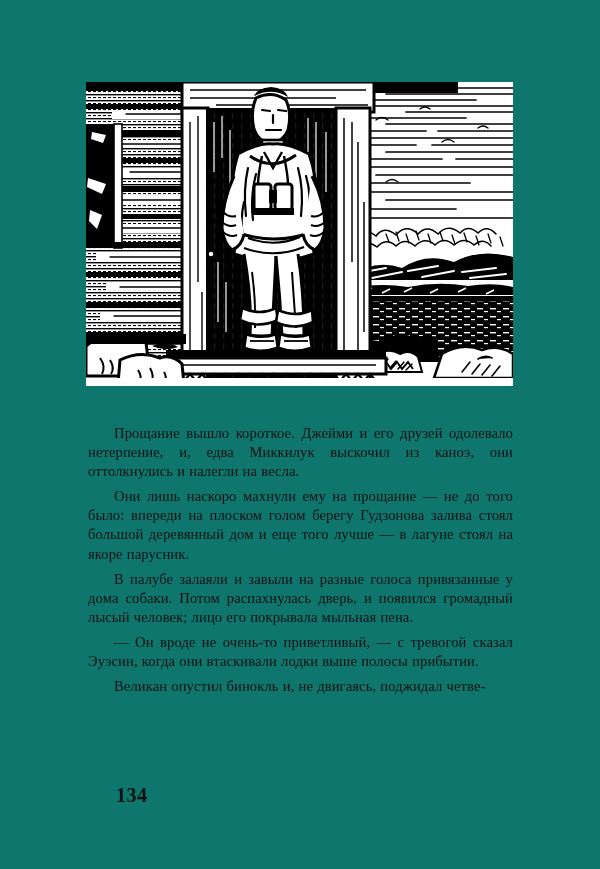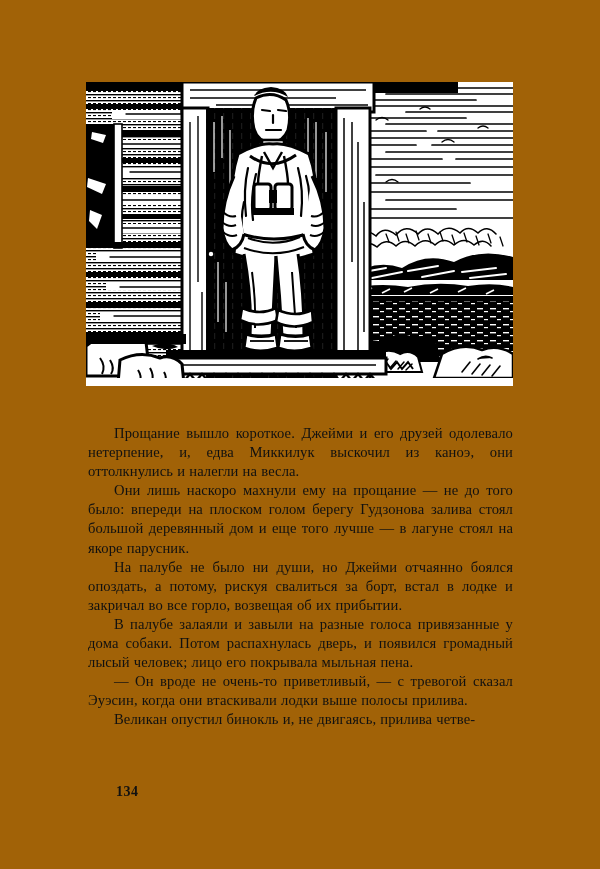--- a/index.html
+++ b/index.html
@@ -4,21 +4,21 @@
 <style>
   html, body {
     margin: 0;
     padding: 0;
     background: #ffffff;
   }
   .page {
     position: relative;
     width: 600px;
     height: 869px;
-    background: #a16207;
+    background: #0f766e;
     overflow: hidden;
     font-family: "Liberation Serif", "DejaVu Serif", serif;
   }
 
   
   .illustration {
     position: absolute;
     left: 86px;
     top: 82px;
     width: 427px;
@@ -38,27 +38,27 @@
     margin: 0;
     text-indent: 26px;
     text-align: justify;
     font-size: 14.6px;
     line-height: 19.1px;
     color: #111111;
     letter-spacing: 0.1px;
     word-spacing: 0.4px;
     -webkit-font-smoothing: none;
   }
-  .para + .para { margin-top: 0px; }
+  .para + .para { margin-top: 6px; }
 
   .folio {
     position: absolute;
     left: 116px;
     top: 784px;
-    font-size: 14px;
+    font-size: 20px;
     font-weight: bold;
     color: #111111;
     letter-spacing: 0.5px;
   }
 </style>
 </head>
 <body>
 
 <div class="page">
 
@@ -410,21 +410,20 @@
         </g>
 
         <rect x="0" y="296" width="427" height="8" fill="#ffffff"></rect>
       </g>
     </svg>
   </div>
 
   <div class="textblock">
     <p class="para">Прощание вышло короткое. Джейми и его друзей одолевало нетерпение, и, едва Миккилук выскочил из каноэ, они оттолкнулись и налегли на весла.</p>
     <p class="para">Они лишь наскоро махнули ему на прощание — не до того было: впереди на плоском голом берегу Гудзонова залива стоял большой деревянный дом и еще того лучше — в лагуне стоял на якоре парусник.</p>
-    <p class="para">На палубе не было ни души, но Джейми отчаянно боялся опоздать, а потому, рискуя свалиться за борт, встал в лодке и закричал во все горло, возвещая об их прибытии.</p>
     <p class="para">В палубе залаяли и завыли на разные голоса привязанные у дома собаки. Потом распахнулась дверь, и появился громадный лысый человек; лицо его покрывала мыльная пена.</p>
-    <p class="para">— Он вроде не очень-то приветливый, — с тревогой сказал Эуэсин, когда они втаскивали лодки выше полосы прилива.</p>
-    <p class="para">Великан опустил бинокль и, не двигаясь, прилива четве-</p>
+    <p class="para">— Он вроде не очень-то приветливый, — с тревогой сказал Эуэсин, когда они втаскивали лодки выше полосы прибытии.</p>
+    <p class="para">Великан опустил бинокль и, не двигаясь, поджидал четве-</p>
   </div>
 
   <div class="folio">134</div>
 
 </div>
 
 </body></html>

